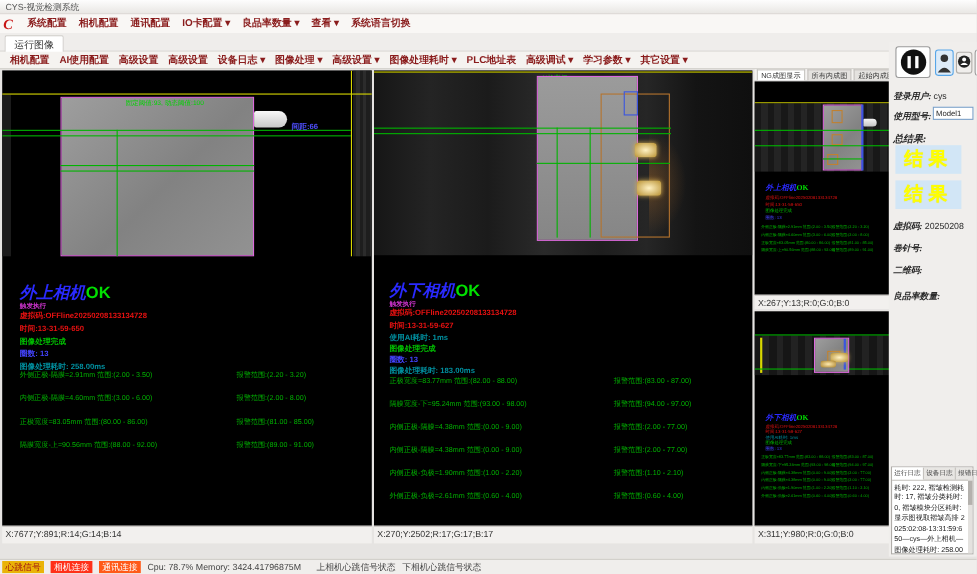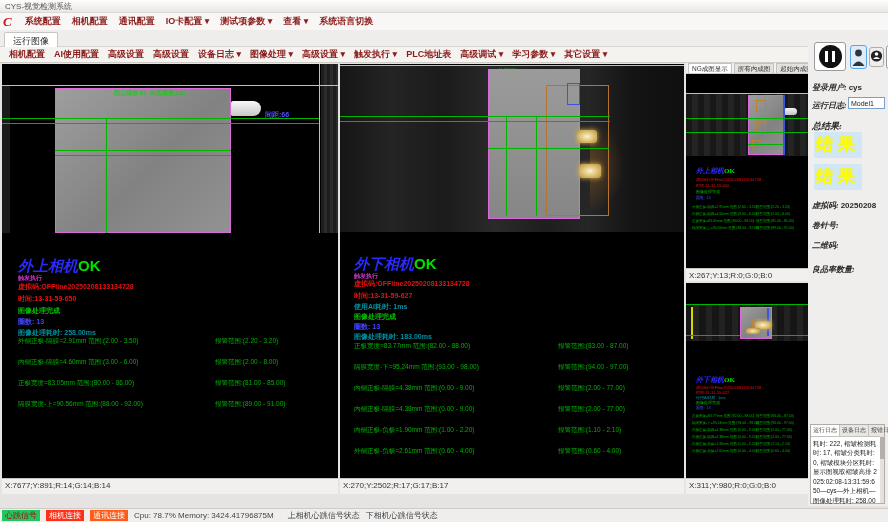--- a/index.html
+++ b/index.html
@@ -64,22 +64,22 @@
     transform:scale(0.5); transform-origin:0 0; }
 
   
   #cpanel { left:808px; top:38px; width:80px; height:468px; background:#f0eeec; }
   .cbtn { position:absolute; background:#fff; border:1px solid #9a9a9a; border-radius:3px; }
   #pauseCircle { position:absolute; left:4px; top:2px; width:23px; height:23px;
     border-radius:50%; background:#111; }
   #pauseCircle i { position:absolute; top:6px; width:3px; height:11px; background:#fff; }
   .plabel { position:absolute; font-size:8px; font-weight:bold; color:#2a2a2a;
     font-style:italic; font-family:"Liberation Serif",serif; white-space:nowrap; }
-  .pvalue { font-style:normal; font-family:"Liberation Sans",sans-serif; font-weight:bold; }
-  .resultbox { position:absolute; left:6px; width:48px; height:26px; background:#d2e6f6;
+  .pvalue { font-style:normal; font-family:"Liberation Sans",sans-serif; font-weight:normal; }
+  .resultbox { position:absolute; left:6px; width:60px; height:26px; background:#d2e6f6;
     color:#ffff00; font-size:17px; font-weight:bold; text-align:center;
     line-height:26px; letter-spacing:5px; text-shadow:0 0 1px #e8e800; }
   #modelbox { position:absolute; left:40px; top:59px; width:37px; height:12px;
     background:#fff; border:1px solid #7aa0c8; font-size:7px; color:#222;
     line-height:11px; padding-left:2px; }
   #logbox { position:absolute; left:2px; top:386px; width:75px; height:80px;
     background:#fff; border:1px solid #b0ada9; }
   #logtabs { display:flex; font-size:6px; color:#444; background:#e8e6e3;
     border-bottom:1px solid #c5c2be; }
   #logtabs span { padding:1px 2px; border-right:1px solid #c5c2be; white-space:nowrap; }
@@ -87,58 +87,58 @@
   #logtext { font-size:6.5px; color:#222; padding:2px 6px 2px 2px; line-height:1.45;
     word-break:break-all; }
   #logscroll { position:absolute; right:0; top:10px; bottom:0; width:4px; background:#e4e2df; }
   #logthumb { position:absolute; left:0; top:2px; width:4px; height:22px; background:#b4b1ad; }
 
   
   #statusbar { left:0; top:508px; width:888px; height:14px; background:#f0eeec;
     border-top:1px solid #cfccc8; display:flex; align-items:center; gap:6px;
     padding-left:2px; font-size:8px; color:#444; }
   .badge { padding:0 3px; font-size:8px; line-height:11px; }
-  .badge.b-yel { background:#22c55e; color:#a01212; }
+  .badge.b-yel { background:#eab308; color:#a01212; }
   .badge.b-red { background:#ff3018; color:#fff; }
   .badge.b-org { background:#ff5a18; color:#fff; }
 
   
   .person-svg, .exit-svg { display:block; }
 </style>
 </head>
 <body>
 
 <div id="titlebar" class="abs">
   <span>CYS-视觉检测系统</span>
 </div>
 
 <div id="menubar" class="abs">
   <span id="logo">C</span>
   <span class="mi">系统配置</span>
   <span class="mi">相机配置</span>
   <span class="mi">通讯配置</span>
   <span class="mi">IO卡配置 ▾</span>
-  <span class="mi">测试项参数 ▾</span>
+  <span class="mi">良品率数量 ▾</span>
   <span class="mi">查看 ▾</span>
   <span class="mi">系统语言切换</span>
 </div>
 
 <div id="tabrow" class="abs">
   <div class="tab">运行图像</div>
 </div>
 
 <div id="toolbar" class="abs">
   <span class="mi">相机配置</span>
   <span class="mi">AI使用配置</span>
   <span class="mi">高级设置</span>
   <span class="mi">高级设置</span>
   <span class="mi">设备日志 ▾</span>
   <span class="mi">图像处理 ▾</span>
   <span class="mi">高级设置 ▾</span>
-  <span class="mi">触发执行 ▾</span>
+  <span class="mi">图像处理耗时 ▾</span>
   <span class="mi">PLC地址表</span>
   <span class="mi">高级调试 ▾</span>
   <span class="mi">学习参数 ▾</span>
   <span class="mi">其它设置 ▾</span>
 </div>
 
 <div class="abs viewport" style="left:2px;top:64px;width:336px;height:414px;">
 
   <div class="abs" style="left:0;top:22px;width:8px;height:147px;background:#1b1b1b;"></div>
   <div class="abs" style="left:319px;top:0;width:17px;height:169px;background:repeating-linear-gradient(90deg,#1e1e1e 0 3px,#2c2c2c 3px 6px);"></div>
@@ -312,21 +312,21 @@
     <svg class="exit-svg" width="16" height="22" viewBox="0 0 16 22">
       <rect x="2" y="3" width="9" height="16" fill="none" stroke="#222" stroke-width="1.6"></rect>
       <path d="M8 11 h6 M11 8 l3 3 l-3 3" stroke="#222" stroke-width="1.6" fill="none"></path>
     </svg>
   </div>
 
   <div class="plabel" style="left:4px;top:44px;">
     <span>登录用户:</span>
     <span class="pvalue">cys</span>
   </div>
-  <div class="plabel" style="left:4px;top:62px;">运行日志:</div>
+  <div class="plabel" style="left:4px;top:62px;">使用型号:</div>
   <div id="modelbox">Model1</div>
   <div class="plabel" style="left:4px;top:82px;font-size:9px;">总结果:</div>
   <div class="resultbox" style="top:94px;">结果</div>
   <div class="resultbox" style="top:126px;">结果</div>
 
   <div class="plabel" style="left:4px;top:162px;">
     <span>虚拟码:</span>
     <span class="pvalue">20250208</span>
   </div>
   <div class="plabel" style="left:4px;top:182px;">卷针号:</div>

